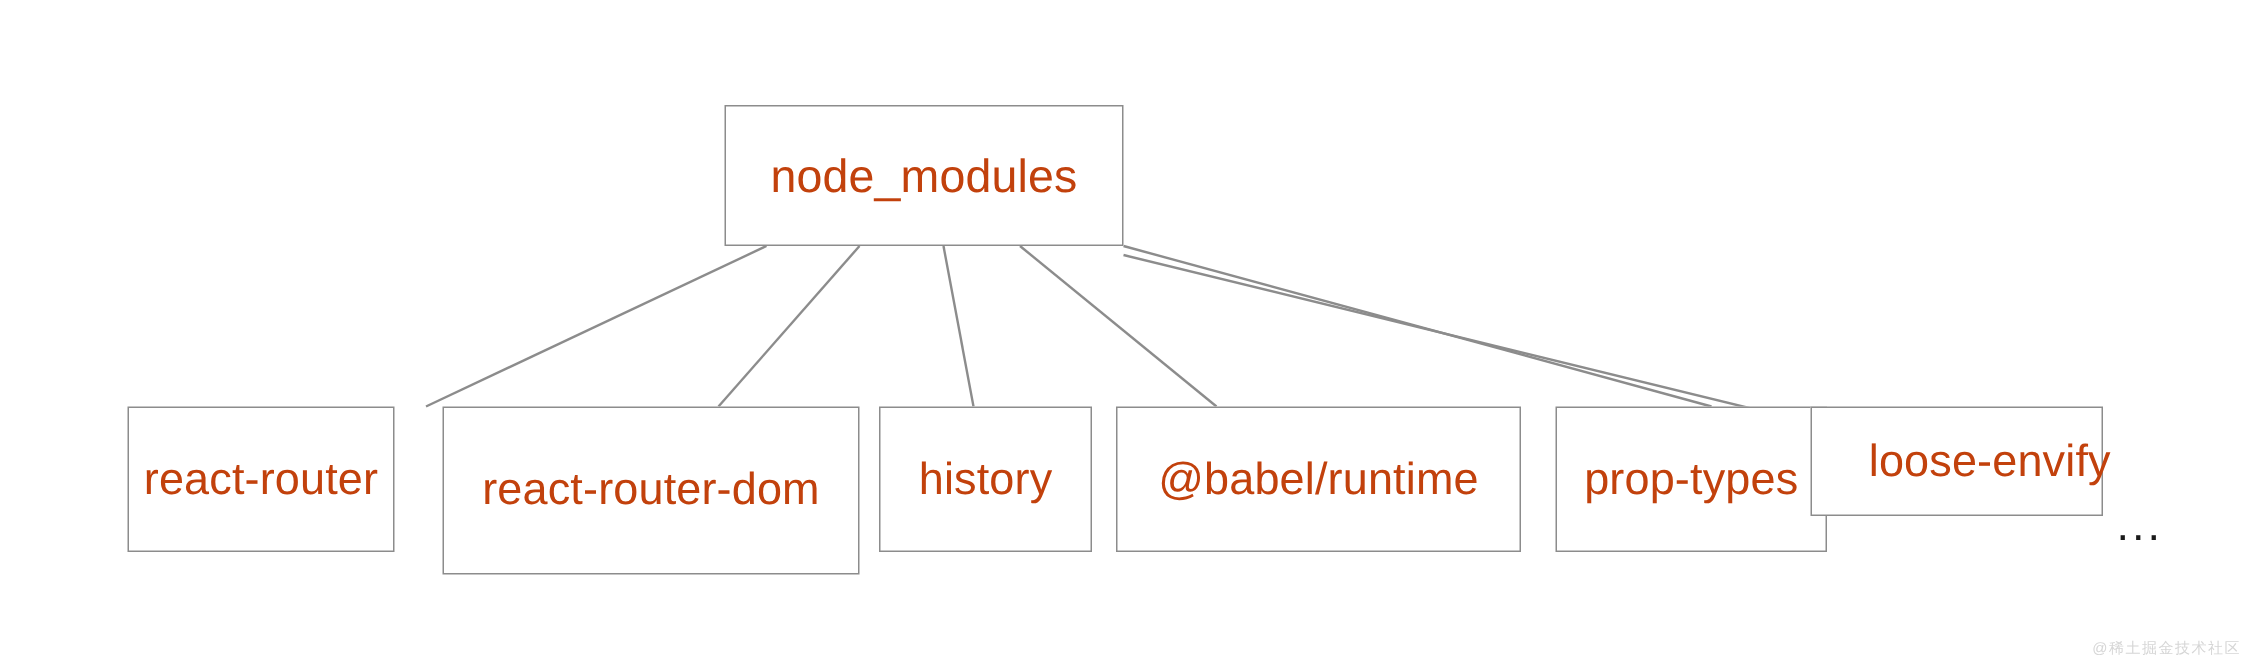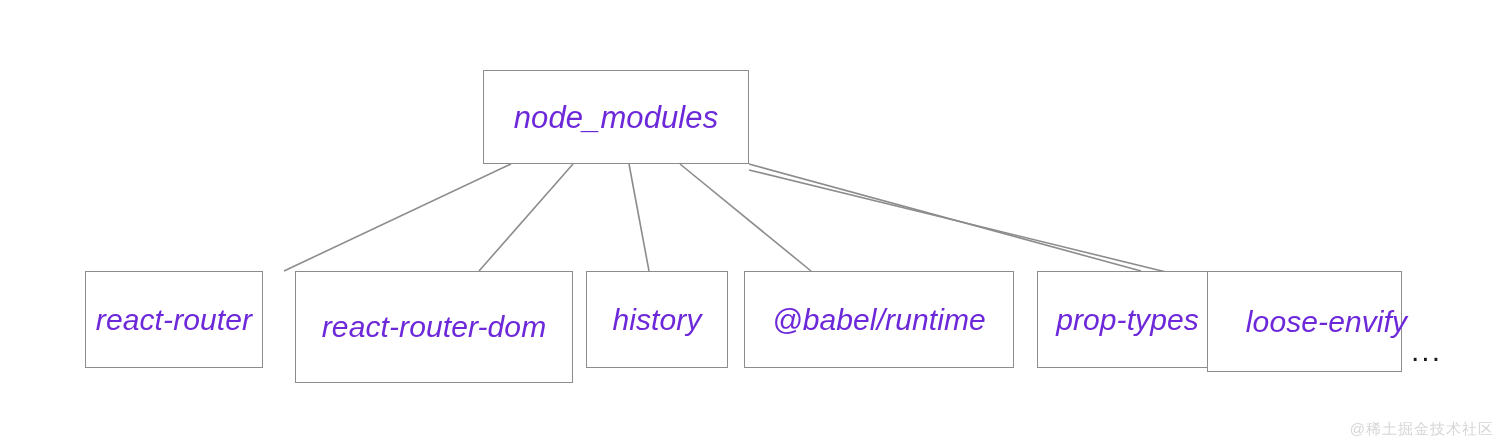--- a/index.html
+++ b/index.html
@@ -29,58 +29,57 @@
     position: absolute;
     box-sizing: border-box;
     background: #ffffff;
     border: 1.6px solid #8c8c8c;
     display: flex;
     align-items: center;
     justify-content: center;
     z-index: 2;
   }
   .node-label {
-    color: #6d28d9;
+    color: #c2410c;
     font-size: 30px;
     font-weight: 400;
     line-height: 1;
     white-space: nowrap;
     letter-spacing: 0.1px;
-    font-style: italic;
   }
   #root-node {
     left: 483px;
     top: 70px;
     width: 266px;
     height: 94px;
   }
   #root-node .node-label {
     font-size: 31px;
   }
   .child-0 { left: 85px;   top: 271px; width: 178px; height: 97px; }
   .child-1 { left: 295px;  top: 271px; width: 278px; height: 112px; text-align: right; }
   .child-2 { left: 586px;  top: 271px; width: 142px; height: 97px; }
   .child-3 { left: 744px;  top: 271px; width: 270px; height: 97px; }
   .child-4 { left: 1037px; top: 271px; width: 181px; height: 97px; align-items: center; }
-  .child-5 { left: 1207px; top: 271px; width: 195px; height: 101px; padding-left: 44px; }
+  .child-5 { left: 1207px; top: 271px; width: 195px; height: 73px; padding-left: 44px; }
   #ellipsis-marker {
     position: absolute;
     left: 1411px;
     top: 336px;
     font-size: 30px;
     color: #1a1a1a;
     letter-spacing: 2px;
     line-height: 1;
     z-index: 2;
   }
   #watermark {
     position: absolute;
     right: 18px;
     bottom: 8px;
-    font-size: 15px;
+    font-size: 10px;
     color: #d6d6d6;
     letter-spacing: 1px;
     white-space: nowrap;
     z-index: 3;
   }
 </style>
 </head>
 <body>
 
 <div id="diagram-canvas">

